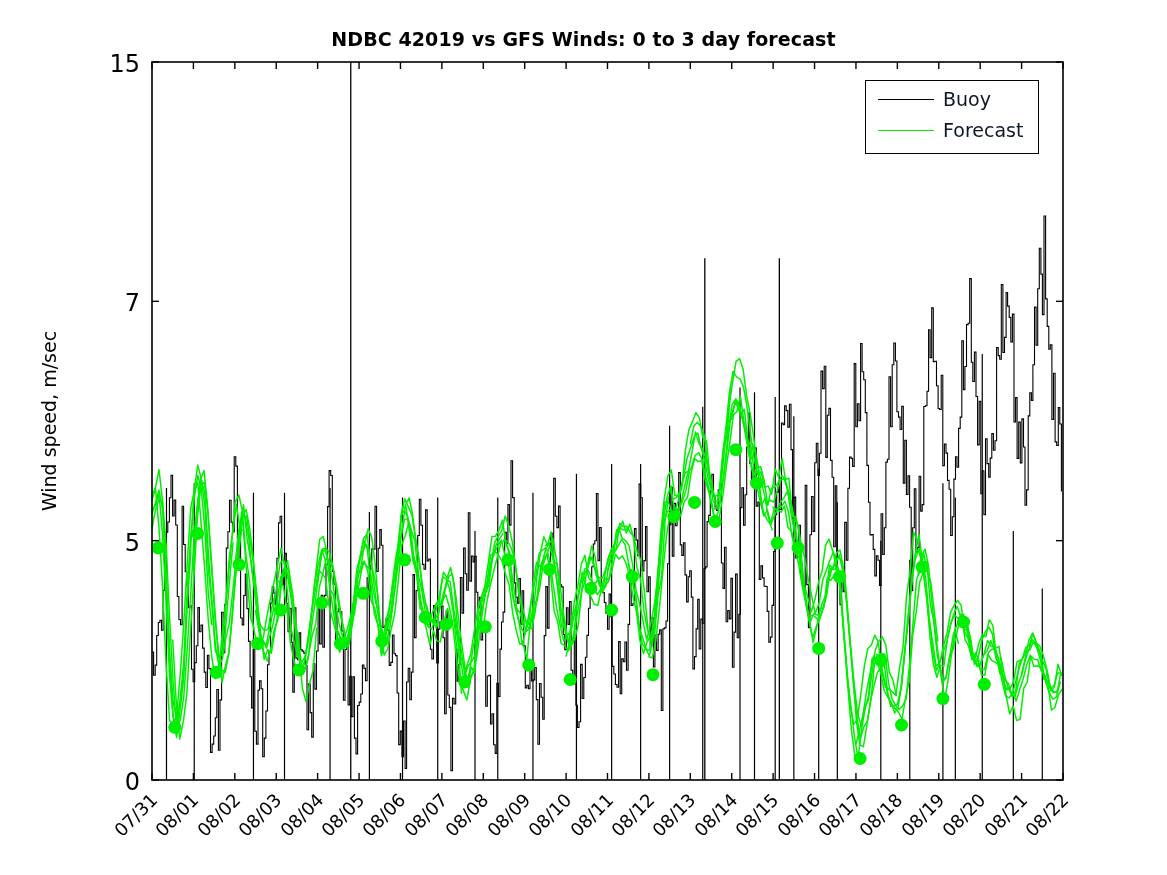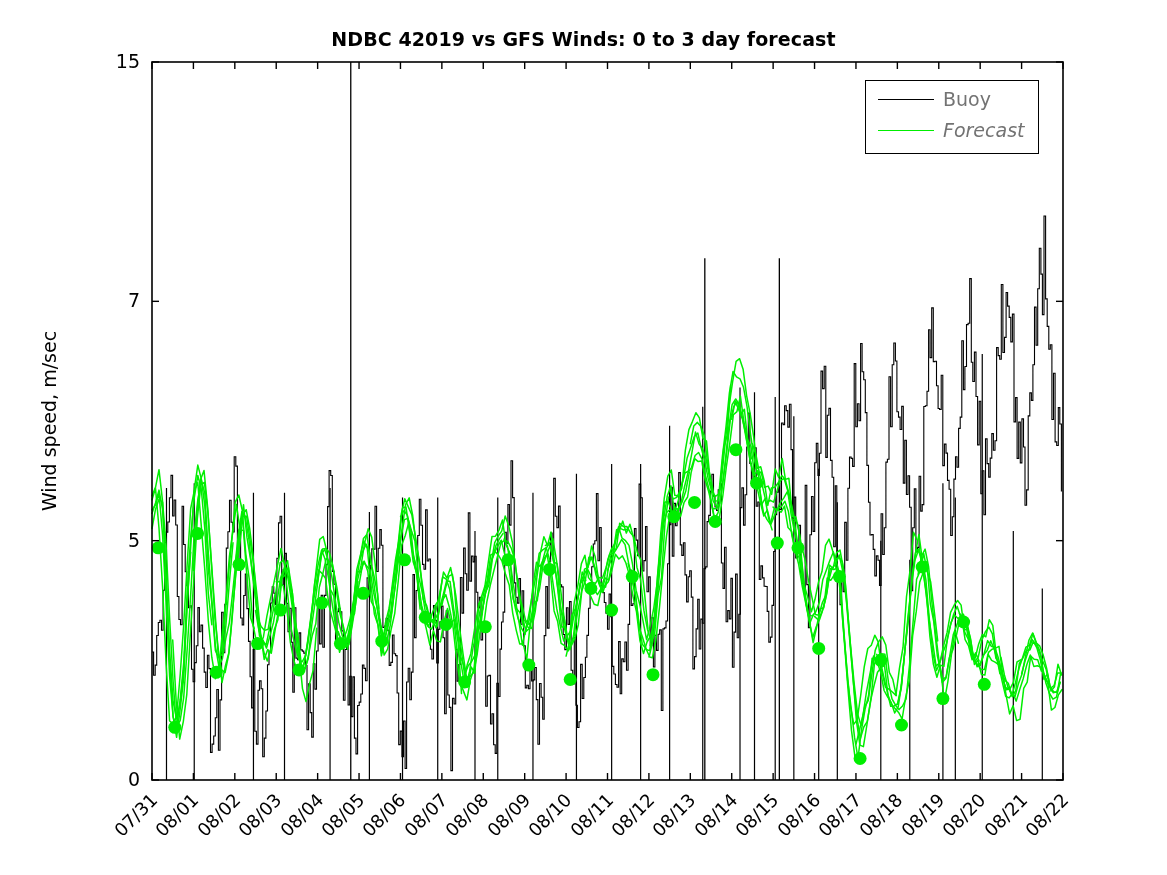--- a/index.html
+++ b/index.html
@@ -6,25 +6,25 @@
   body{width:1167px;height:875px;overflow:hidden;
        font-family:"DejaVu Sans","Liberation Sans",sans-serif;}
   #root{position:relative;width:1167px;height:875px;background:#fff;}
   #chart-title{position:absolute;left:0;top:28px;width:1167px;text-align:center;
       font-size:19px;font-weight:bold;color:#000;letter-spacing:0.1px;}
   #plot-svg{position:absolute;left:0;top:0;}
   #ylabel{position:absolute;left:0;top:0;transform-origin:0 0;
       font-size:19px;color:#000;white-space:nowrap;}
   .xtick-label{position:absolute;font-size:18px;color:#000;white-space:nowrap;
       transform-origin:100% 50%;transform:rotate(-45deg);text-align:right;}
-  .ytick-label{position:absolute;font-size:19px;color:#000;text-align:right;white-space:nowrap;}
+  .ytick-label{position:absolute;font-size:24px;color:#000;text-align:right;white-space:nowrap;}
   #legend-box{position:absolute;background:#fff;border:1.4px solid #000;}
   .legend-row{position:absolute;display:flex;align-items:center;}
   .legend-swatch{width:56px;height:0;border-top-width:1.6px;border-top-style:solid;margin-right:9px;}
-  .legend-text{font-size:19px;color:#737373;line-height:1;}
+  .legend-text{font-size:19px;color:#0f172a;line-height:1;}
 </style>
 </head>
 <body>
 
 <div id="root">
 
   <div id="chart-title">NDBC 42019 vs GFS Winds: 0 to 3 day forecast</div>
 
   <div id="ylabel" style="left: 38px; top: 421px; transform: rotate(-90deg) translate(-50%, 0px);">Wind speed, m/sec</div>
 
@@ -246,19 +246,19 @@
       <div class="xtick-label" style="left: 914.182px; width: 68px; top: 786px;">08/20</div>
       <div class="xtick-label" style="left: 955.591px; width: 68px; top: 786px;">08/21</div>
       <div class="xtick-label" style="left: 997px; width: 68px; top: 786px;">08/22</div>
     </div>
 
   <div id="legend-box" style="left: 865px; top: 80px; width: 172px; height: 72px;">
       <div class="legend-row" style="left: 12px; top: 9px;">
         <div class="legend-swatch" style="border-top-color: rgb(0, 0, 0);"></div>
         <div class="legend-text">Buoy</div>
       </div>
-      <div class="legend-row" style="left: 12px; top: 40px; font-style: italic;">
+      <div class="legend-row" style="left: 12px; top: 40px;">
         <div class="legend-swatch" style="border-top-color: rgb(0, 238, 0);"></div>
         <div class="legend-text">Forecast</div>
       </div>
     </div>
 
 </div>
 
 </body></html>

